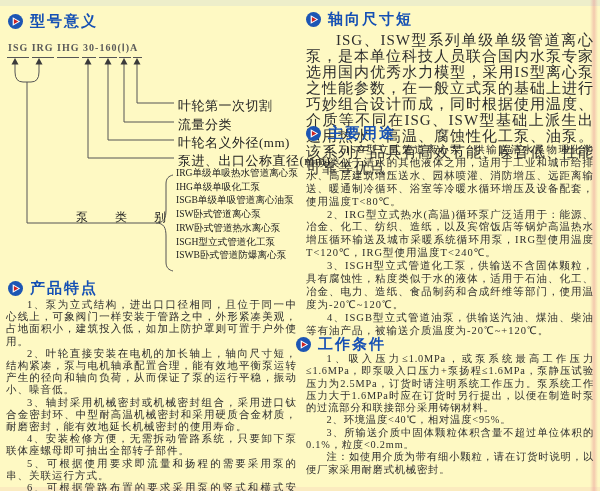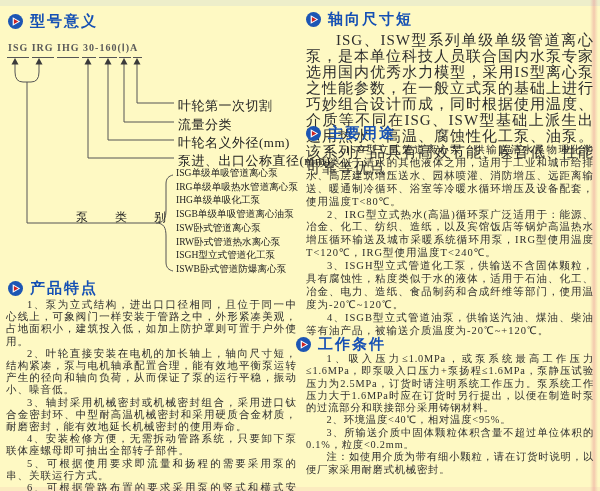--- a/index.html
+++ b/index.html
@@ -91,21 +91,20 @@
     </g>
   </svg>
 
   <div class="callout" style="left:178px;top:97px;">叶轮第一次切割</div>
   <div class="callout" style="left:178px;top:116px;">流量分类</div>
   <div class="callout" style="left:178px;top:134px;">叶轮名义外径(mm)</div>
   <div class="callout" style="left:178px;top:152px;">泵进、出口公称直径(mm)</div>
   <div class="cat-label">泵 类 别</div>
 
   <div class="pump-list">
-    <div>ISG单级单吸管道离心泵</div>
     <div>IRG单级单吸热水管道离心泵</div>
     <div>IHG单级单吸化工泵</div>
     <div>ISGB单级单吸管道离心油泵</div>
     <div>ISW卧式管道离心泵</div>
     <div>IRW卧式管道热水离心泵</div>
     <div>ISGH型立式管道化工泵</div>
     <div>ISWB卧式管道防爆离心泵</div>
   </div>
 
   <div class="sec-hd" style="left:8px;top:279px;">

